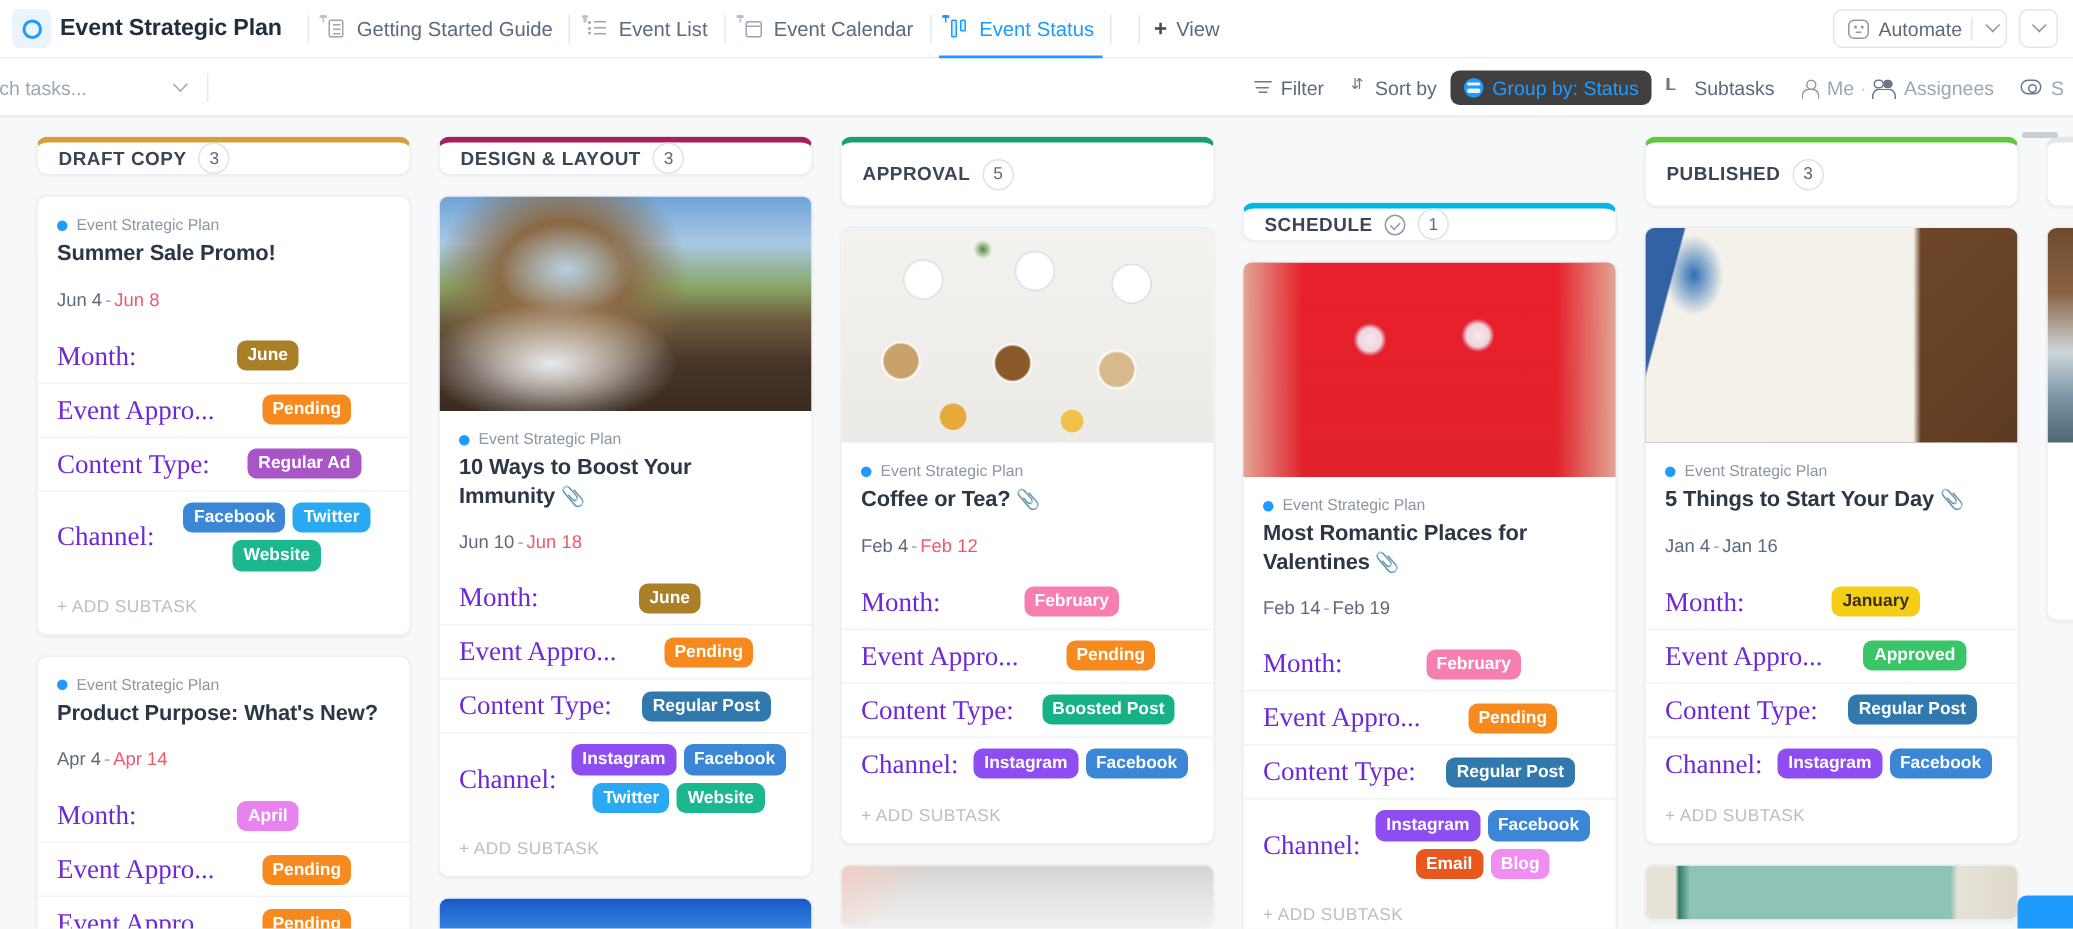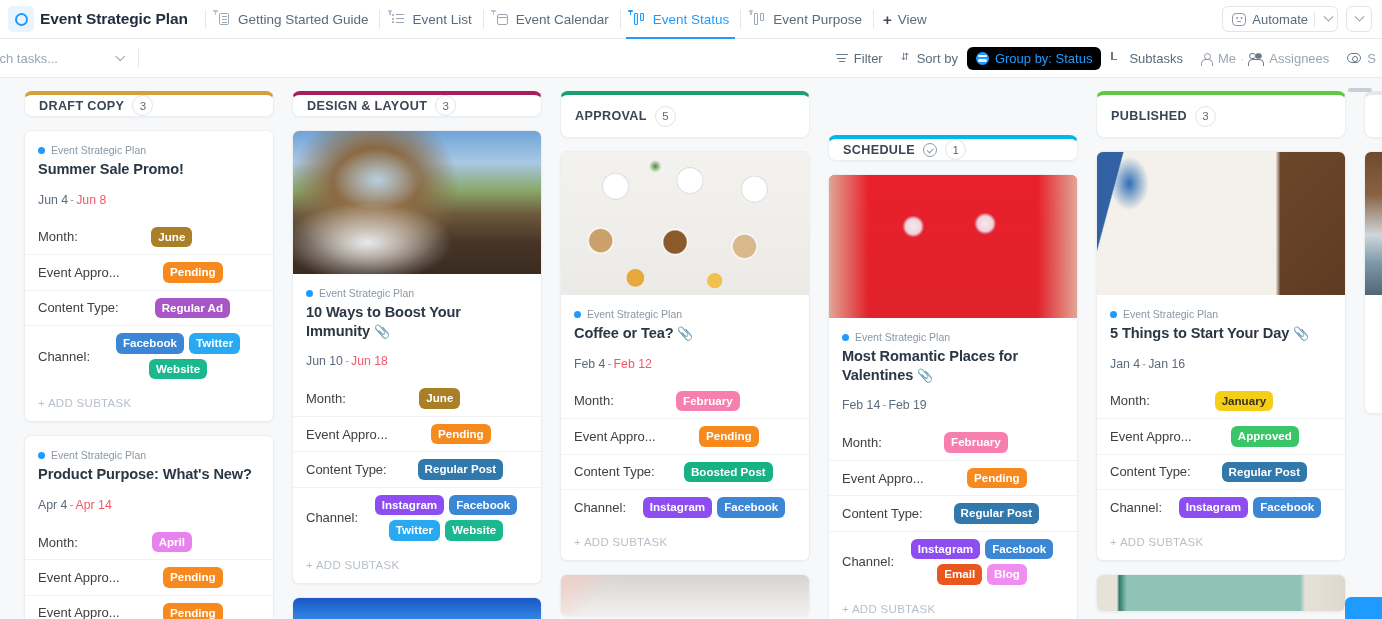--- a/index.html
+++ b/index.html
@@ -140,21 +140,21 @@
     justify-content: space-between;
     padding-right: 6px;
   }
   .searchbox .sq { width:7px;height:7px;border-right:1.5px solid #9aa6b2;border-bottom:1.5px solid #9aa6b2;transform:rotate(45deg) translate(-1px,-2px); }
   .fb-right { margin-left:auto; display:flex; align-items:center; gap:0px; }
   .fbitem {
     display:flex;align-items:center;gap:6px;
     font-size:13px;color:#5b6b7c;
     padding: 4px 9px; border-radius:6px; white-space:nowrap;
   }
-  .fbitem.hl { background:#000000; color:#1f9bff; }
+  .fbitem.hl { background:#404040; color:#1f9bff; }
   .fbdot { color:#c2c9d1; font-size:13px; padding:0 1px;}
   .i-filter{width:12px;height:10px;position:relative;}
   .i-filter i{position:absolute;left:0;height:1.4px;background:#6b7888;border-radius:1px;}
   .i-filter i:nth-child(1){top:1px;width:12px;}
   .i-filter i:nth-child(2){top:4.5px;width:9px;left:1.5px;}
   .i-filter i:nth-child(3){top:8px;width:6px;left:3px;}
   .i-sort{width:10px;height:12px;position:relative;color:#6b7888;font-size:10px;line-height:1;}
   .i-group{width:13px;height:13px;border-radius:50%;background:#1f9bff;position:relative;}
   .i-group::before{content:"";position:absolute;left:2px;top:3px;width:9px;height:2.5px;background:#e7f3ff;border-radius:2px;}
   .i-group::after{content:"";position:absolute;left:2px;top:7.5px;width:9px;height:2.5px;background:#e7f3ff;border-radius:2px;}
@@ -239,21 +239,21 @@
   .cdates .dash { color:#9aa6b2; padding:0 2px; }
 
   .frow {
     display:flex; align-items:center;
     border-top:1px solid #f0f2f4;
     padding: 7px 13px;
     min-height: 32px;
     gap: 0;
   }
   .frow:first-of-type { border-top:none; }
-  .flabel { font-size:13px; color:#404040; flex:0 0 auto; white-space:nowrap; }
+  .flabel { font-size:18px; color:#6d28d9; flex:0 0 auto; white-space:nowrap;font-family:Liberation Serif, serif; }
   .fvals { display:flex; flex-wrap:wrap; gap:5px; justify-content:center; flex:1 1 auto; padding-left:6px; }
   .pill {
     display:inline-block; border-radius:6px;
     font-size:11.6px; color:#fff; font-weight:bold;
     padding: 3px 7px; line-height:1.25; white-space:nowrap;
   }
   .pill.dark { color:#3a3020; }
   .spacer-row { padding-top:12px; }
   .addsub {
     font-size:11.5px; letter-spacing:.3px; color:#b7bfc8;
@@ -318,30 +318,20 @@
         <i class="pin"></i>
         <span class="ic-board">
           <b></b>
           <s></s>
         </span>
       </span>
     <span>Event Status</span>
   </div>
   <div class="vsep"></div>
 
-  <div class="tab">
-    <span class="tabicon">
-        <i class="pin"></i>
-        <span class="ic-board">
-          <b></b>
-          <s></s>
-        </span>
-      </span>
-    <span>Event Purpose</span>
-  </div>
   <div class="vsep"></div>
 
   <div class="plus-view">
     <span class="p">+</span>
     <span>View</span>
   </div>
 
   <div class="tb-right">
     <div class="automate">
       <span class="bot"></span>

